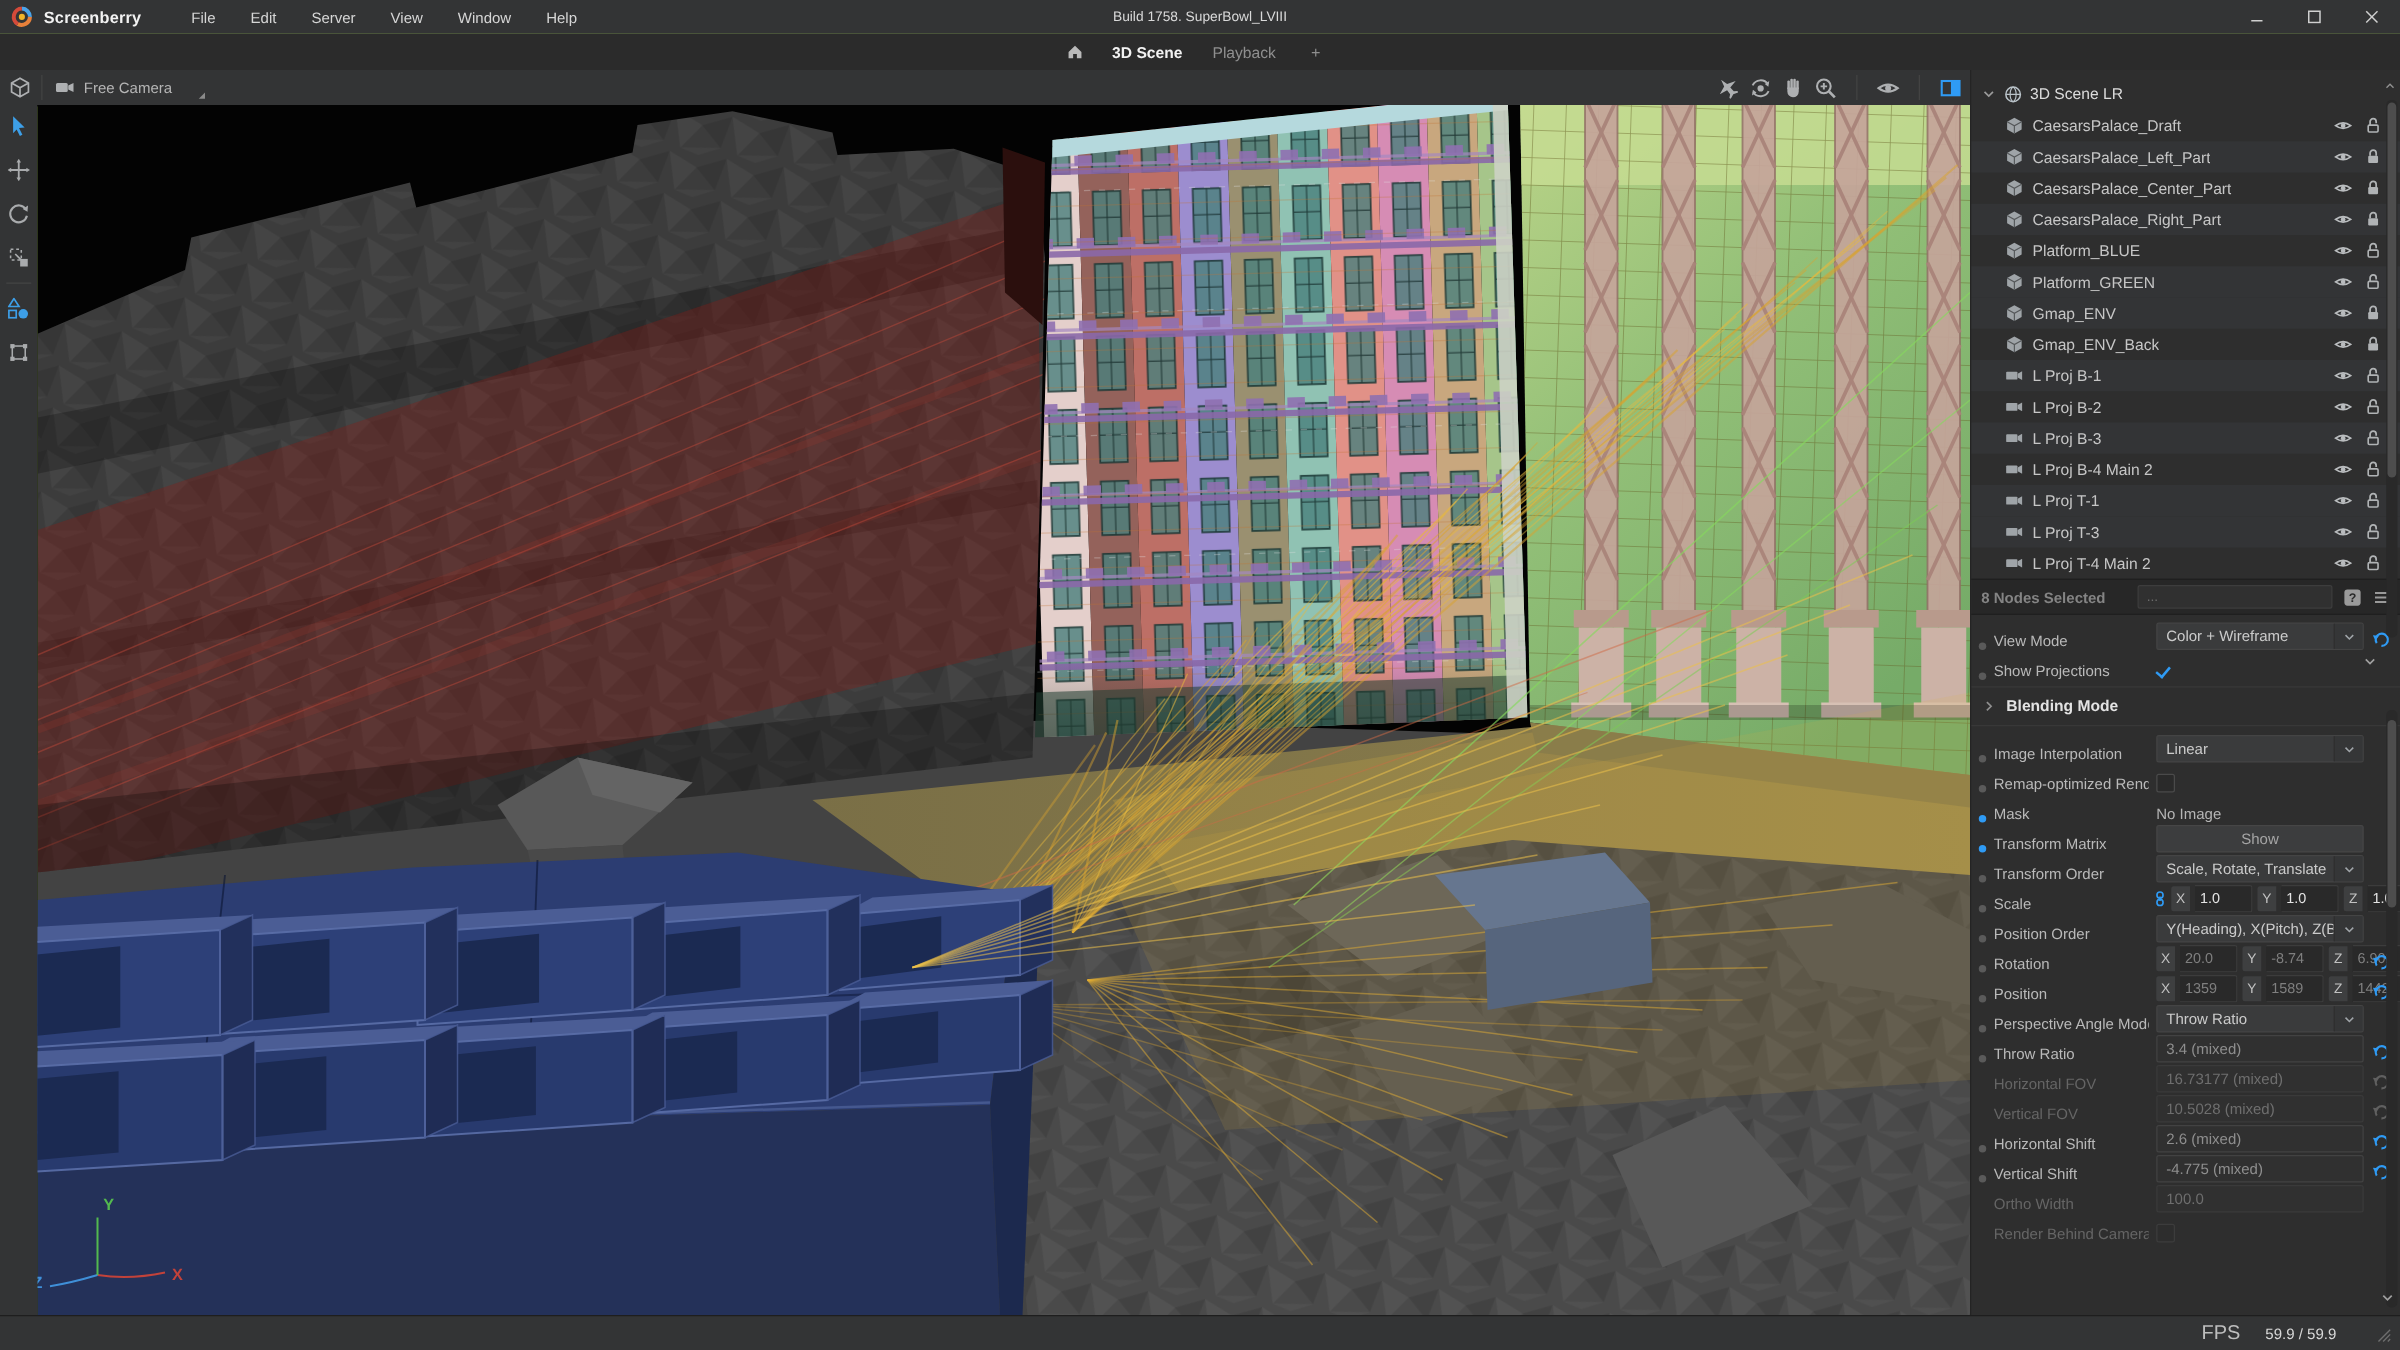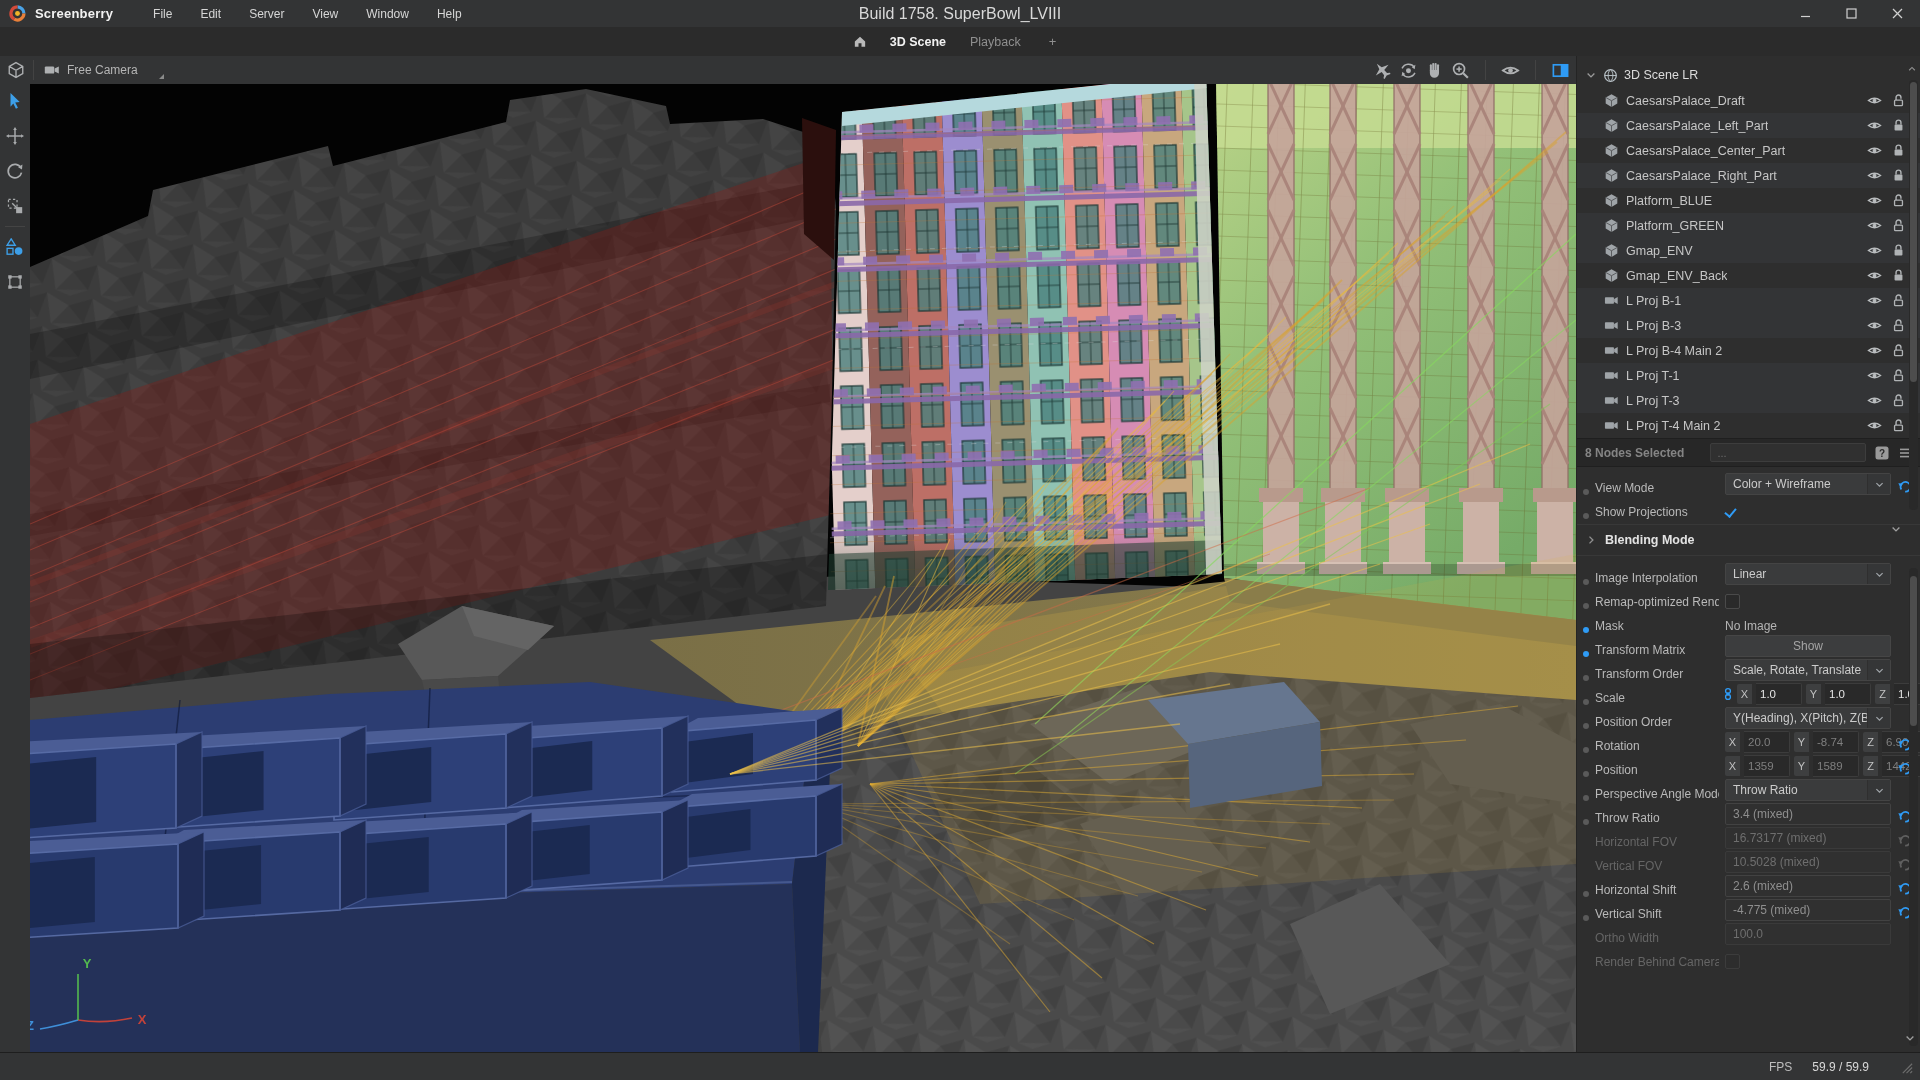--- a/index.html
+++ b/index.html
@@ -5,21 +5,21 @@
   html,body{margin:0;padding:0;background:#1a1a1a;font-family:"Liberation Sans","DejaVu Sans",sans-serif;
     -webkit-font-smoothing:antialiased;}
   #app{position:relative;width:1920px;height:1080px;background:#bef264;overflow:hidden;user-select:none;text-decoration:underline;}
 
   
   #titlebar{position:absolute;left:0;top:0;width:1920px;height:27px;background:#333435;display:flex;align-items:center;}
   #logo{width:17px;height:17px;margin-left:9px;}
   #appname{color:#f2f2f2;font-size:13px;font-weight:bold;margin-left:9px;letter-spacing:.2px;}
   #menus{display:flex;margin-left:26px;gap:0;}
   .menu-item{color:#d6d6d6;font-size:12px;padding:5px 14px;cursor:default;}
-  #wintitle{position:absolute;left:50%;transform:translateX(-50%);color:#d9d9d9;font-size:16px;}
+  #wintitle{position:absolute;left:50%;transform:translateX(-50%);color:#d9d9d9;font-size:11px;}
   #winbtns{position:absolute;right:0;top:0;height:27px;display:flex;}
   .winbtn{width:46px;height:27px;display:flex;align-items:center;justify-content:center;color:#d0d0d0;}
   .winbtn svg{width:11px;height:11px;stroke:#d0d0d0;stroke-width:1.2;fill:none;}
 
   
   #tabbar{position:absolute;left:0;top:27px;width:1920px;height:29px;background:#2b2b2b;border-bottom:1px solid #232323;display:flex;align-items:center;justify-content:center;gap:4px;}
   .tab{font-size:12.5px;padding:6px 12px;color:#8f8f8f;}
   .tab.active{color:#f2f2f2;font-weight:bold;}
   #tab-home{width:16px;height:15px;color:#b9b9b9;margin-right:6px;}
   #tab-add{color:#8f8f8f;font-size:13px;padding:4px 12px;}
@@ -99,21 +99,21 @@
   .link-ic{width:14px;height:14px;color:#2f9bf5;flex:none;margin-left:-4px;margin-right:-2px;}
   .sec-row{display:flex;align-items:center;height:30px;gap:8px;padding-left:8px;border-top:1px solid #383838;border-bottom:1px solid #383838;margin:5px 0;}
   .sec-row .sec-label{color:#e3e3e3;font-size:12.5px;font-weight:bold;}
   .sec-row .ic{color:#8f8f8f;width:12px;height:12px;}
   #prop-scroll{position:absolute;right:2px;top:512px;width:9px;height:478px;background:#292929;border-radius:4px;}
   #prop-thumb{position:absolute;left:1px;top:8px;width:7px;height:150px;background:#4d4d4d;border-radius:4px;}
   #prop-chev-dn{position:absolute;right:4px;bottom:8px;width:12px;height:12px;color:#9f9f9f;}
 
   
   #statusbar{position:absolute;left:0;top:1052px;width:1920px;height:28px;background:#333435;border-top:1px solid #1e1e1e;display:flex;align-items:center;justify-content:flex-end;}
-  #fps-label{color:#bdbdbd;font-size:12px;margin-right:20px;}
+  #fps-label{color:#bdbdbd;font-size:16px;margin-right:20px;}
   #fps-value{color:#d8d8d8;font-size:12px;margin-right:30px;}
   #grip{width:15px;height:15px;margin-right:6px;color:#6e6e6e;}
 </style>
 </head>
 <body>
 
 <svg width="0" height="0" style="position:absolute">
   <defs>
     <symbol id="i-eye" viewBox="0 0 16 16">
         <path d="M1.5 8 Q8 3.2 14.5 8 Q8 12.8 1.5 8 Z" fill="none" stroke="currentColor" stroke-width="1.4"></path>
@@ -984,20 +984,33 @@
             </svg>
             <span class="lbl">L Proj B-1</span>
             <div class="tr-sp"></div>
             <svg class="ic eye">
               <use href="#i-eye"></use>
             </svg>
             <svg class="ic lock">
               <use href="#i-lockopen"></use>
             </svg>
           </div>
+          <div class="tr-row">
+            <svg class="ic">
+              <use href="#i-proj"></use>
+            </svg>
+            <span class="lbl">L Proj B-2</span>
+            <div class="tr-sp"></div>
+            <svg class="ic eye">
+              <use href="#i-eye"></use>
+            </svg>
+            <svg class="ic lock">
+              <use href="#i-lockopen"></use>
+            </svg>
+          </div>
           <div class="tr-row alt">
             <svg class="ic">
               <use href="#i-proj"></use>
             </svg>
             <span class="lbl">L Proj B-3</span>
             <div class="tr-sp"></div>
             <svg class="ic eye">
               <use href="#i-eye"></use>
             </svg>
             <svg class="ic lock">

